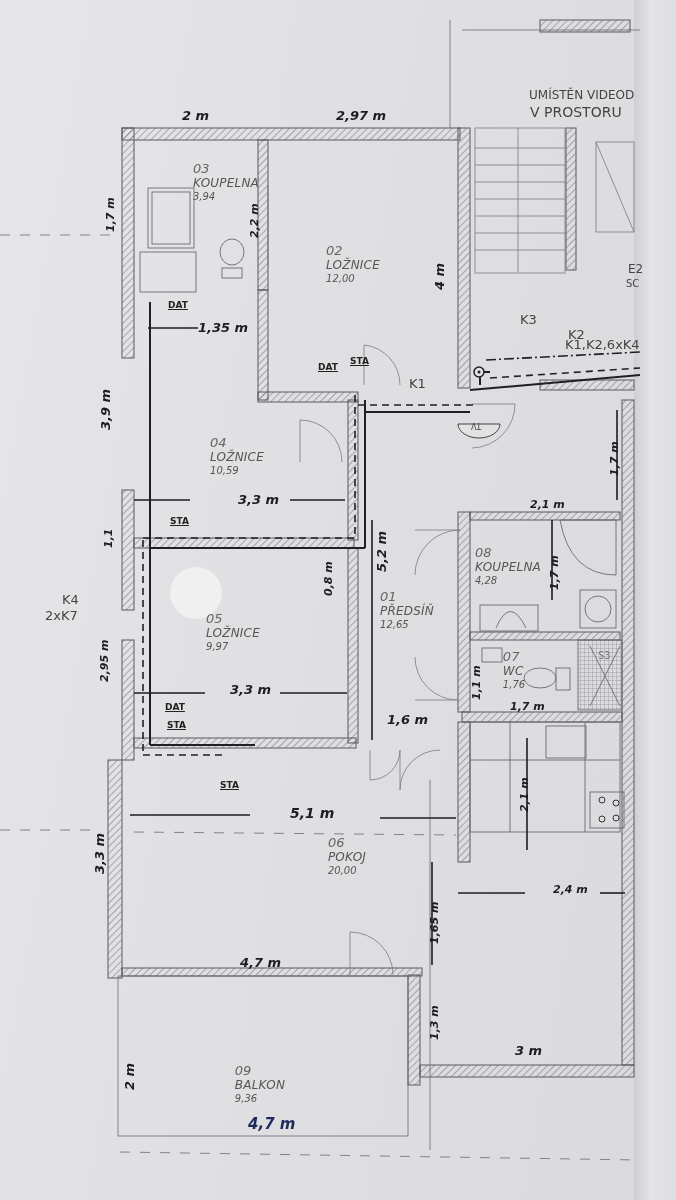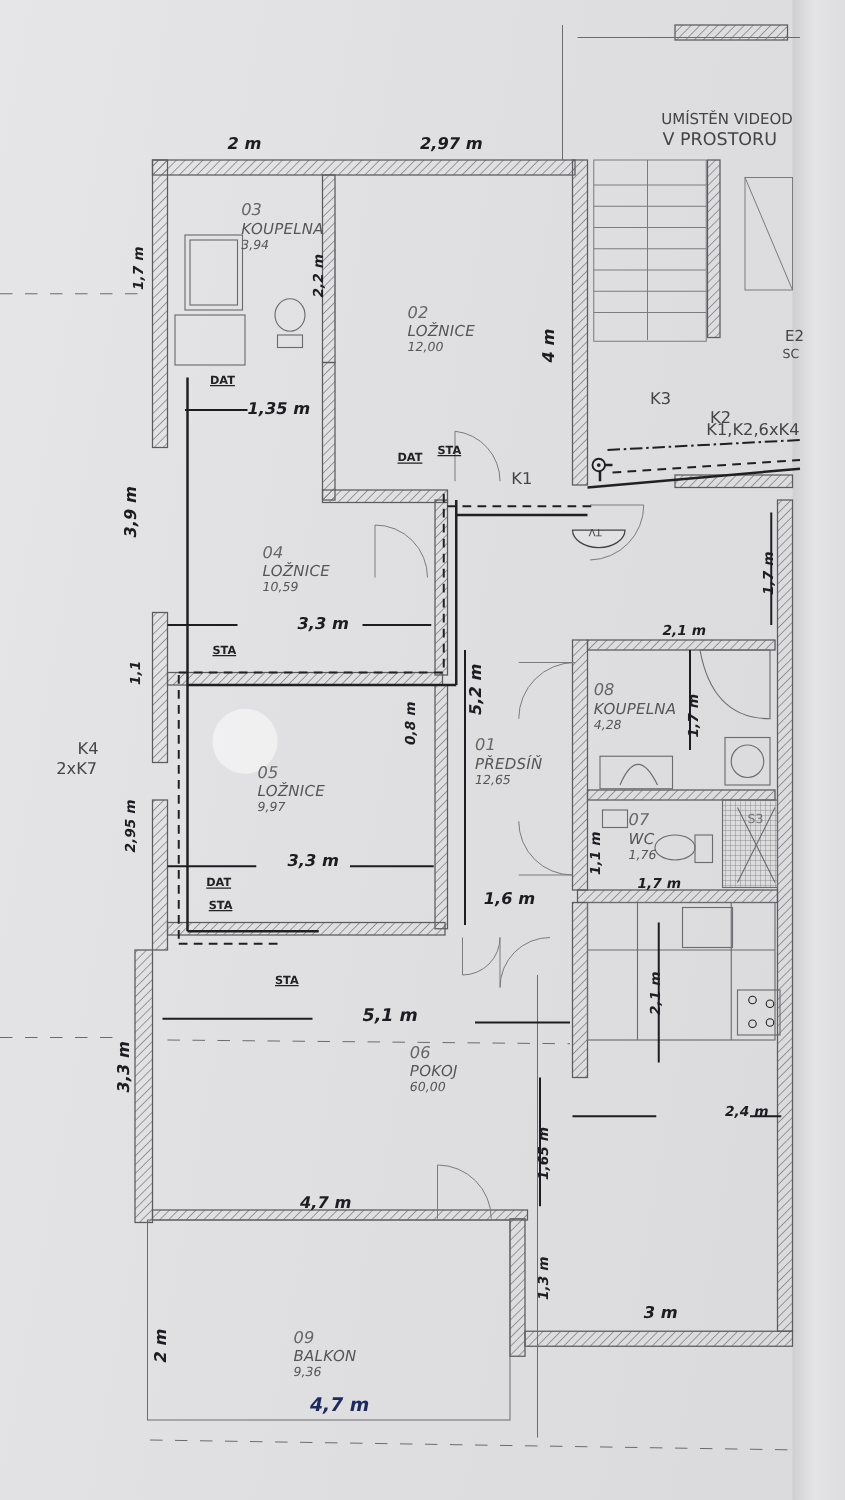--- a/index.html
+++ b/index.html
@@ -215,21 +215,21 @@
     <div class="area">4,28</div>
   </div>
   <div class="lbl" style="left:514px;top:650px;">
     <div class="num">07</div>
     <div class="name">WC</div>
     <div class="area">1,76</div>
   </div>
   <div class="lbl" style="left:347px;top:836px;">
     <div class="num">06</div>
     <div class="name">POKOJ</div>
-    <div class="area">60,00</div>
+    <div class="area">20,00</div>
   </div>
   <div class="lbl" style="left:260px;top:1064px;">
     <div class="num">09</div>
     <div class="name">BALKON</div>
     <div class="area">9,36</div>
   </div>
 
   <div class="note" style="left:520px;top:312px;font-size:13px;">K3</div>
   <div class="note" style="left:520px;top:327px;font-size:13px;margin-left:48px;">K2</div>
   <div class="note" style="left:565px;top:337px;font-size:13px;">K1,K2,6xK4</div>
@@ -263,19 +263,19 @@
   <div class="hand" style="left:387px;top:712px;">1,6 m</div>
   <div class="hand v" style="left:608px;top:476px;font-size:11px;">1,7 m</div>
   <div class="hand" style="left:530px;top:498px;font-size:11px;">2,1 m</div>
   <div class="hand v" style="left:548px;top:590px;font-size:11px;">1,7 m</div>
   <div class="hand v" style="left:470px;top:700px;font-size:11px;">1,1 m</div>
   <div class="hand" style="left:510px;top:700px;font-size:11px;">1,7 m</div>
   <div class="hand v" style="left:518px;top:812px;font-size:11px;">2,1 m</div>
   <div class="hand" style="left:290px;top:805px;font-size:14px;text-align:center;">5,1 m</div>
   <div class="hand v" style="left:92px;top:874px;">3,3 m</div>
   <div class="hand v" style="left:428px;top:944px;font-size:11px;">1,65 m</div>
-  <div class="hand" style="left:580px;top:883px;font-size:11px;">2,4 m</div>
+  <div class="hand" style="left:553px;top:883px;font-size:11px;">2,4 m</div>
   <div class="hand" style="left:240px;top:955px;">4,7 m</div>
   <div class="hand v" style="left:428px;top:1040px;font-size:11px;">1,3 m</div>
   <div class="hand" style="left:515px;top:1043px;">3 m</div>
   <div class="hand v" style="left:122px;top:1090px;">2 m</div>
   <div class="hand blue" style="left:248px;top:1115px;font-size:15px;">4,7 m</div>
 </div>
 
 </body></html>

